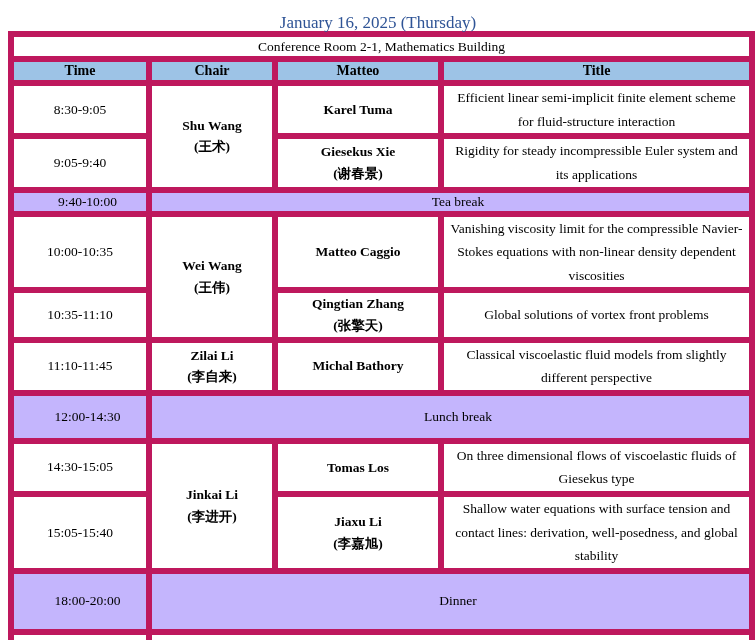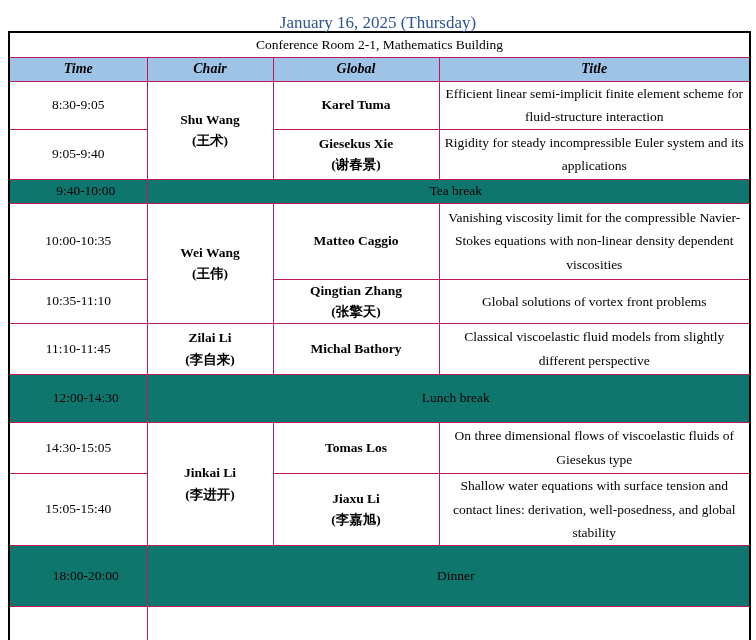--- a/index.html
+++ b/index.html
@@ -23,36 +23,36 @@
     box-sizing: border-box;
   }
   table.sched {
     border-collapse: collapse;
     table-layout: fixed;
     margin-left: 8px;
     width: 741px;
     border: 2px solid #000000;
   }
   table.sched td {
-    border: 1px solid #be185d;
+    border: 6px solid #be185d;
     text-align: center;
     vertical-align: middle;
     font-size: 13.5px;
     padding: 0 5px;
     overflow: hidden;
   }
   tr.room-row  { height: 25px; }
-  tr.head-row  { height: 24px; font-style: italic; }
+  tr.head-row  { height: 24px; }
   tr.head-row td {
     background: #9DC3E6;
     font-weight: bold;
     font-size: 14px;
   }
   tr.break-row td {
-    background: #0f766e;
+    background: #c4b5fd;
     padding-left: 20px;
   }
   td.title-cell { line-height: 1.75; }
   td.name-cell  { line-height: 1.6; font-weight: bold; }
   tr.r-talk1  { height: 45px; margin-left: 19px; }
   tr.r-talk2  { height: 50px; }
   tr.r-tea    { height: 24px; }
   tr.r-talk3  { height: 76px; }
   tr.r-talk4  { height: 43px; }
   tr.r-talk5  { height: 51px; }
@@ -76,21 +76,21 @@
   </colgroup>
 
   <tbody>
       <tr class="room-row">
     <td colspan="4">Conference Room 2-1, Mathematics Building</td>
   </tr>
 
   <tr class="head-row">
     <td>Time</td>
     <td>Chair</td>
-    <td>Global</td>
+    <td>Matteo</td>
     <td>Title</td>
   </tr>
 
   <tr class="r-talk1">
     <td>8:30-9:05</td>
     <td rowspan="2" class="name-cell">
       <div>Shu Wang</div>
       <div>(王术)</div>
     </td>
     <td class="name-cell">Karel Tuma</td>

